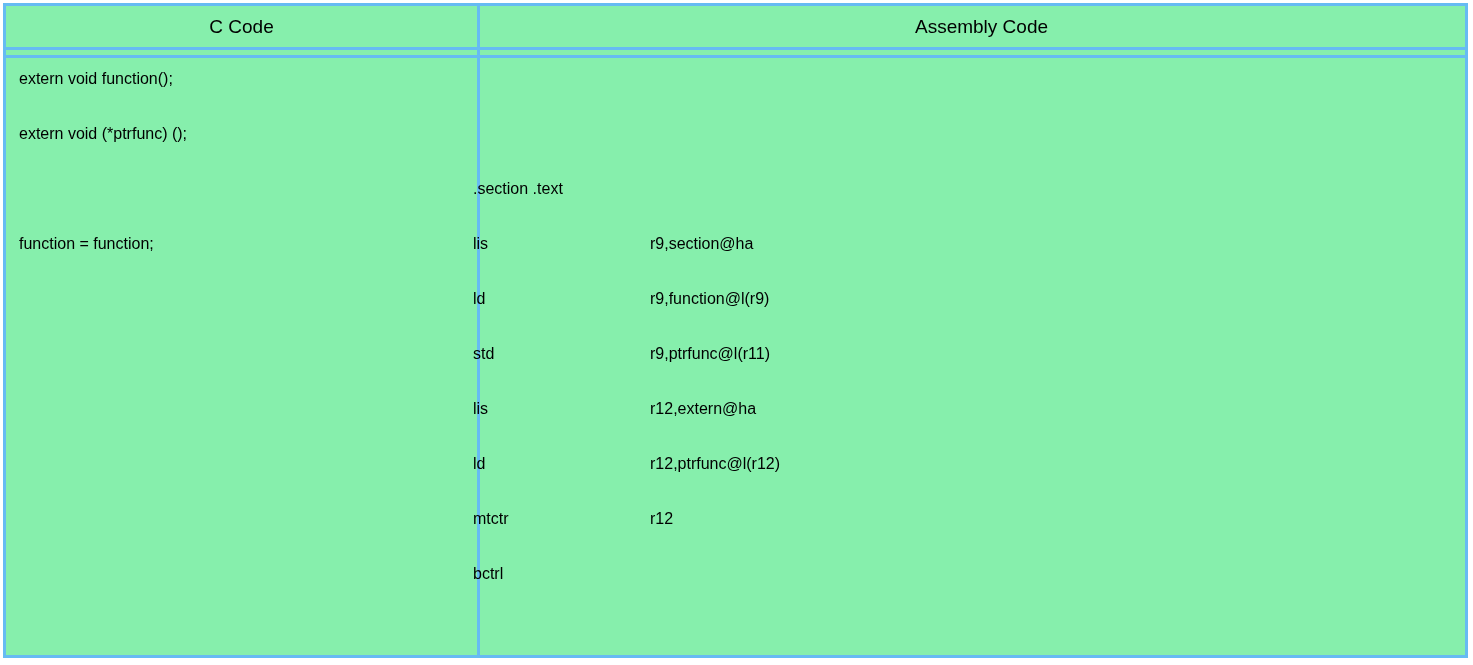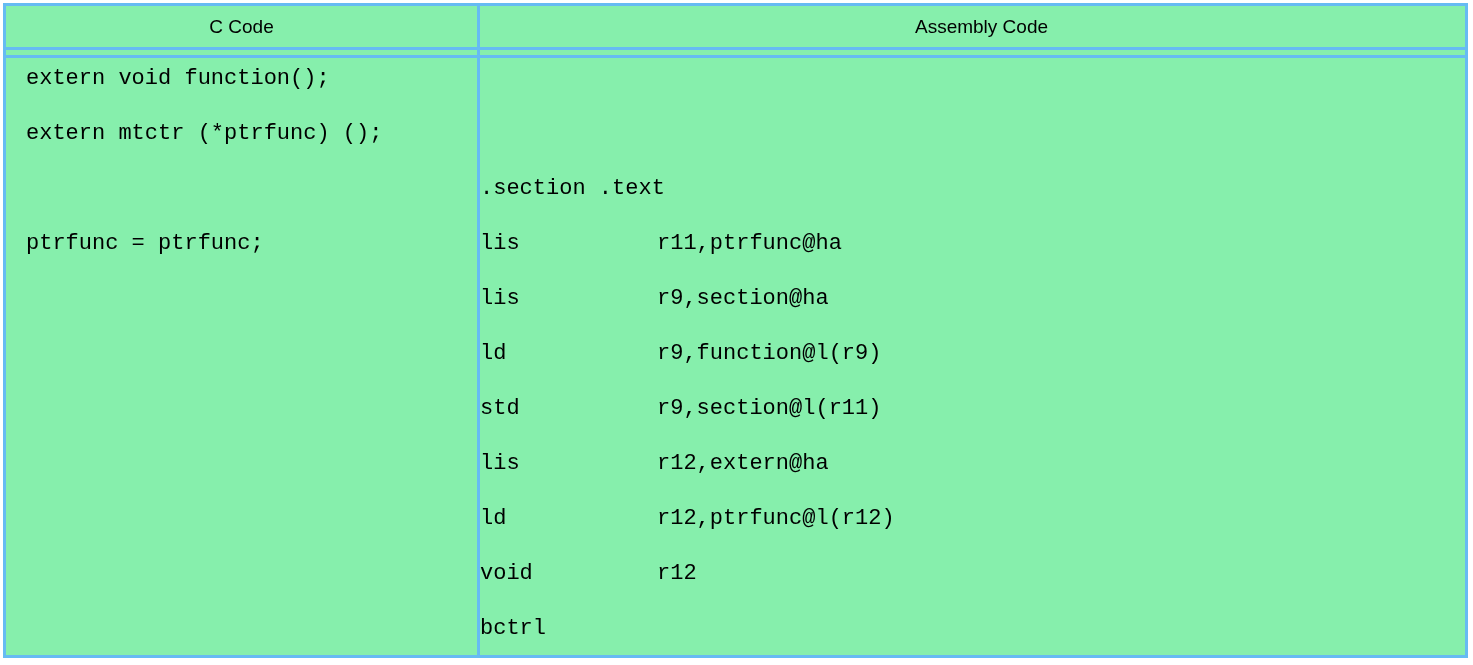--- a/index.html
+++ b/index.html
@@ -25,59 +25,58 @@
   }
   .hcell.c   { left: 0; width: 471px; }
   .hcell.asm { left: 492px; right: 0; }
 
   .body-col { position: absolute; top: 45px; }
   .body-col.c   { left: 0; width: 471px; }
   .body-col.asm { left: 454px; right: 0; }
 
   .code-line {
     height: 55px; line-height: 55px;
-    font-family: Liberation Mono, monospace;
-    font-size: 22px; color: var(--ink);
-    white-space: pre; padding-left: 20px;
+    font-family: Liberation Sans, sans-serif;
+    font-size: 16px; color: var(--ink);
+    white-space: pre; padding-left: 13px;
   }
   .mn { display: inline-block; width: 177px; white-space: pre; vertical-align: top; }
   .op { white-space: pre; }
 </style>
 </head>
 <body>
 
 <div class="codetable">
 
   <div class="hcell c">C Code</div>
   <div class="hcell asm">Assembly Code</div>
 
   <div class="hrule1"></div>
   <div class="hrule2"></div>
   <div class="vsep"></div>
 
   <div class="body-col c">
     <div class="code-line">extern void function();</div>
-    <div class="code-line">extern mtctr (*ptrfunc) ();</div>
+    <div class="code-line">extern void (*ptrfunc) ();</div>
     <div class="code-line"></div>
-    <div class="code-line">ptrfunc = ptrfunc;</div>
+    <div class="code-line">function = function;</div>
     <div class="code-line"></div>
     <div class="code-line"></div>
     <div class="code-line"></div>
     <div class="code-line"></div>
     <div class="code-line"></div>
     <div class="code-line"></div>
   </div>
 
   <div class="body-col asm">
     <div class="code-line"><span class="mn"></span><span class="op"></span></div>
     <div class="code-line"><span class="mn"></span><span class="op"></span></div>
     <div class="code-line"><span class="mn">.section .text</span><span class="op"></span></div>
-    <div class="code-line"><span class="mn">lis</span><span class="op">r11,ptrfunc@ha</span></div>
     <div class="code-line"><span class="mn">lis</span><span class="op">r9,section@ha</span></div>
     <div class="code-line"><span class="mn">ld</span><span class="op">r9,function@l(r9)</span></div>
-    <div class="code-line"><span class="mn">std</span><span class="op">r9,section@l(r11)</span></div>
+    <div class="code-line"><span class="mn">std</span><span class="op">r9,ptrfunc@l(r11)</span></div>
     <div class="code-line"><span class="mn">lis</span><span class="op">r12,extern@ha</span></div>
     <div class="code-line"><span class="mn">ld</span><span class="op">r12,ptrfunc@l(r12)</span></div>
-    <div class="code-line"><span class="mn">void</span><span class="op">r12</span></div>
+    <div class="code-line"><span class="mn">mtctr</span><span class="op">r12</span></div>
     <div class="code-line"><span class="mn">bctrl</span><span class="op"></span></div>
   </div>
 
 </div>
 
 </body></html>

